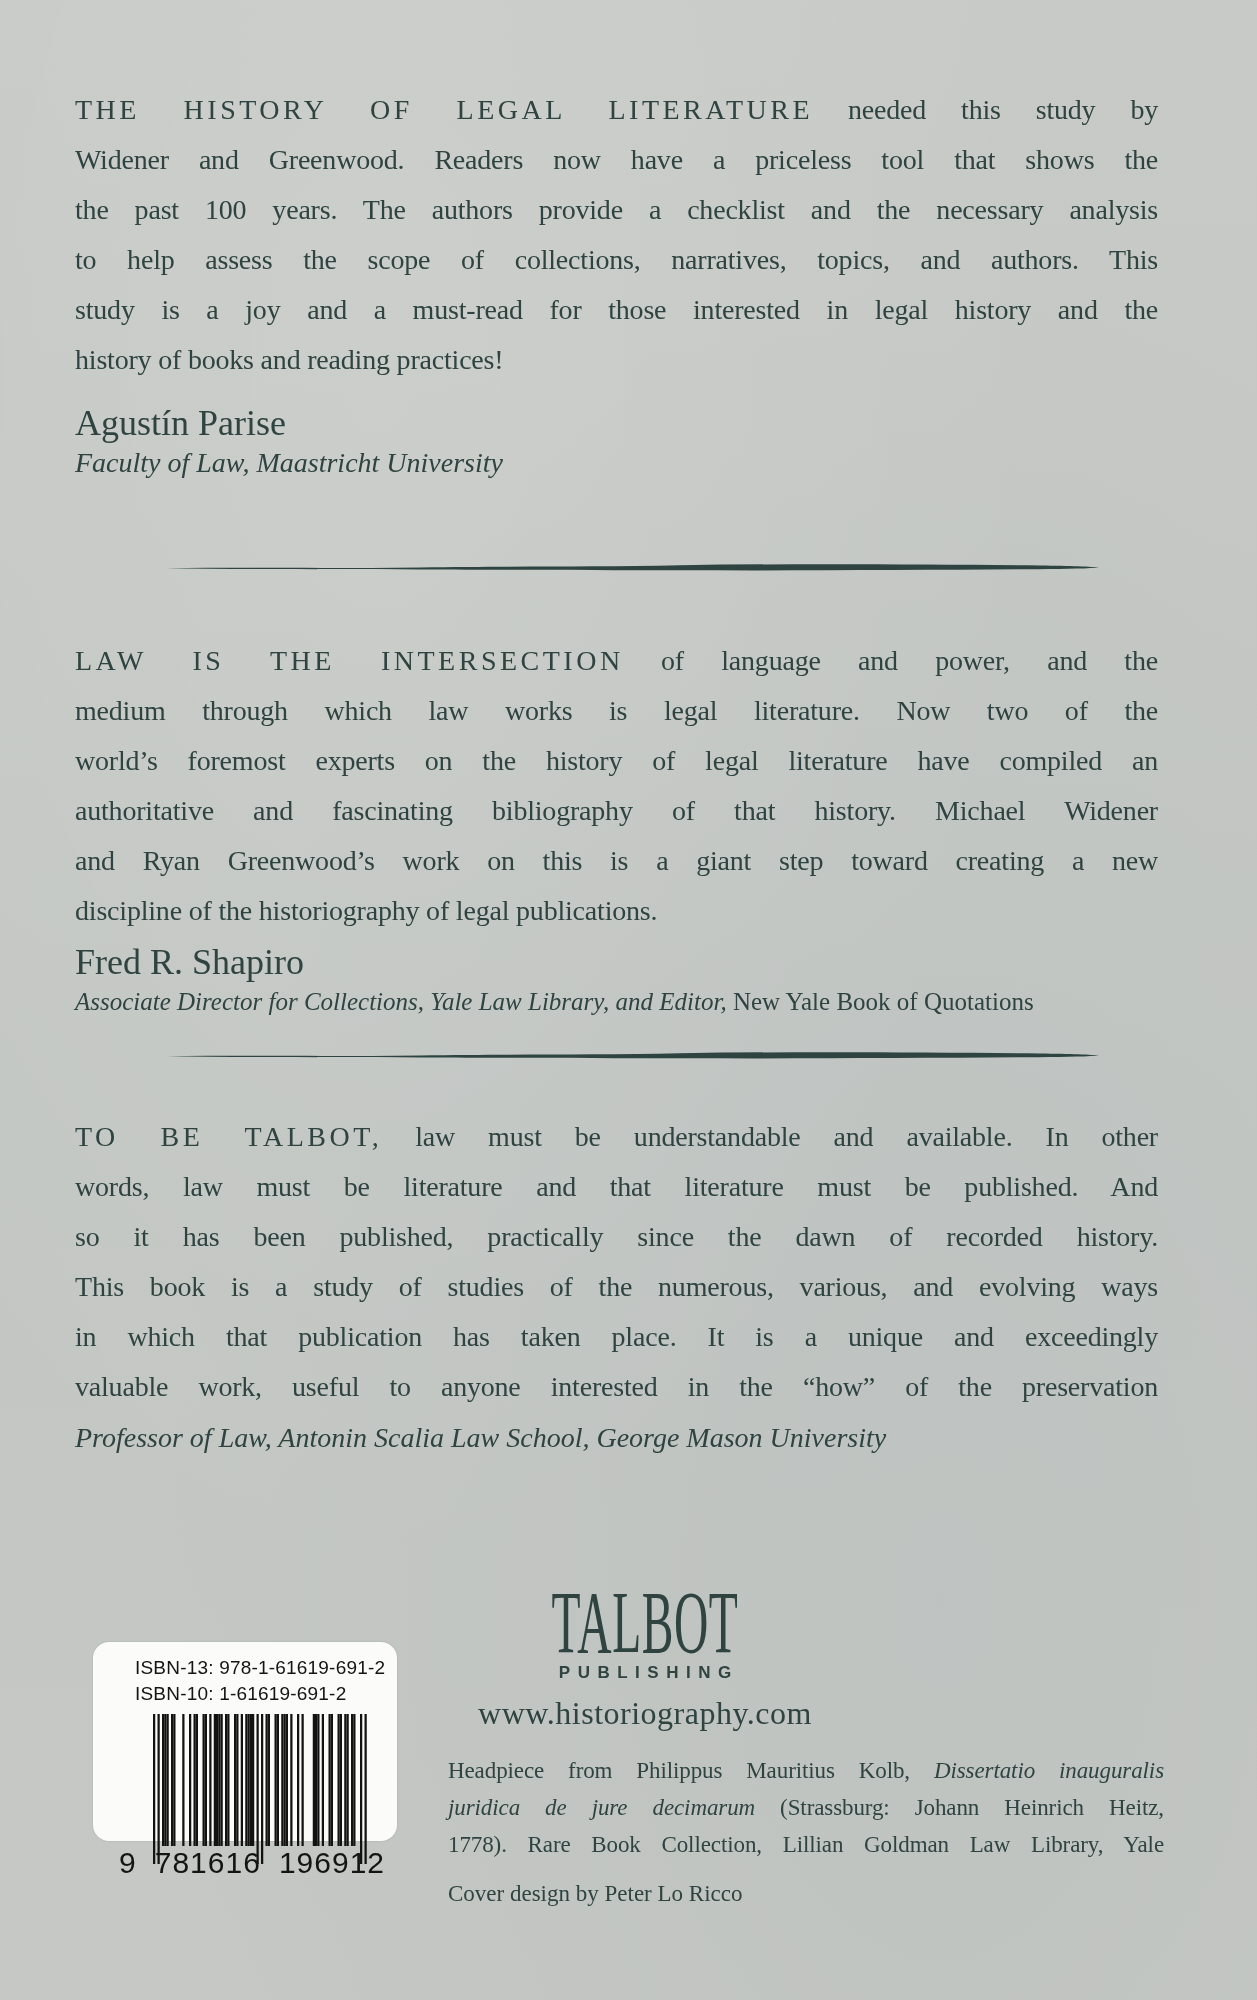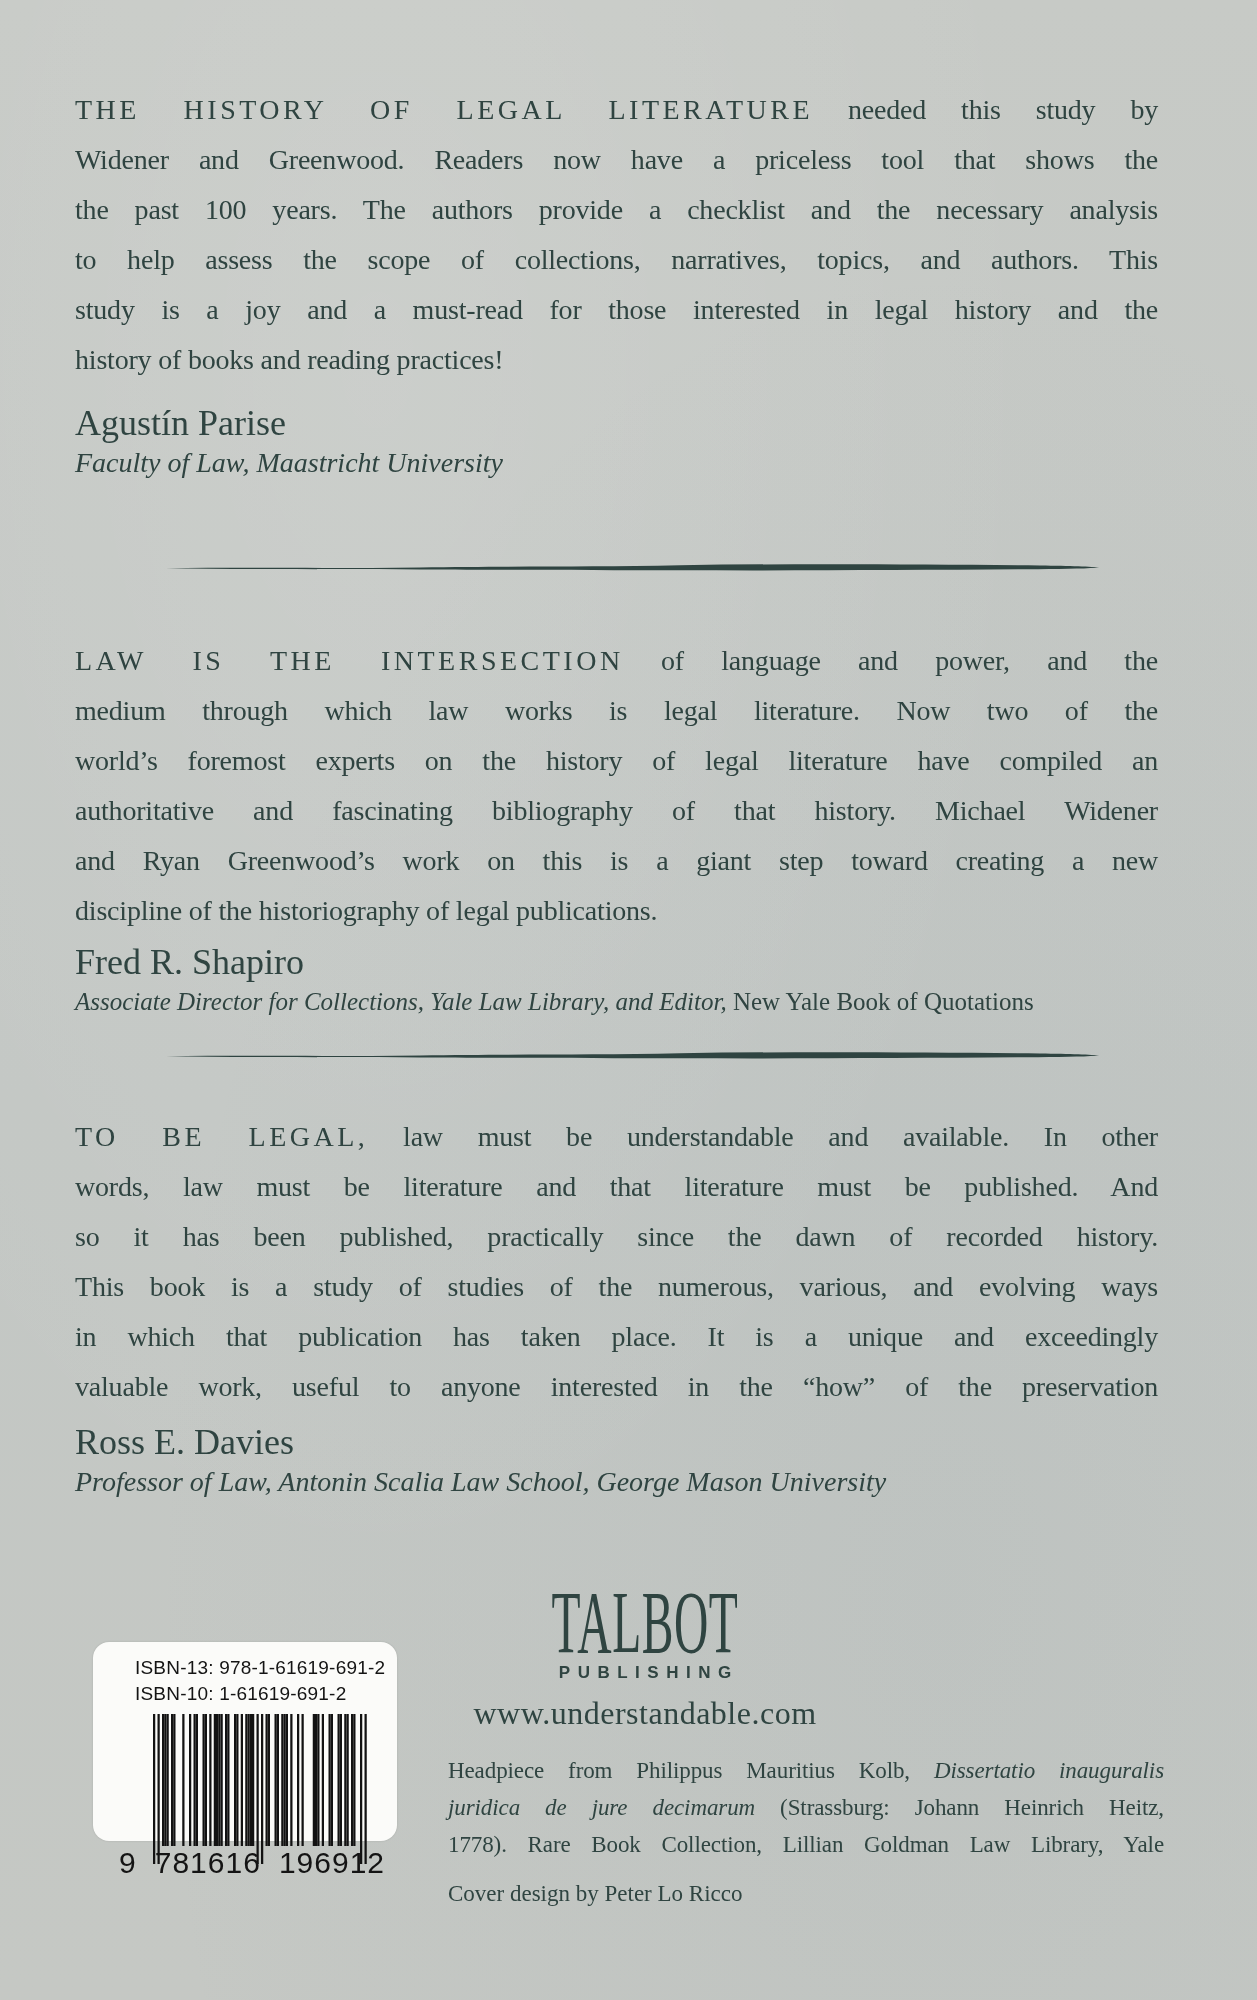--- a/index.html
+++ b/index.html
@@ -106,37 +106,36 @@
   </section>
 
   <div class="divider" style="top:1048px;">
     <svg viewBox="0 0 945 16" preserveAspectRatio="none" aria-hidden="true">
       <path fill="#2f4441" d="M6 8.4 C80 7.2 170 8.6 260 7.4 C360 6.1 430 6.9 520 5.2 C640 3.4 770 4.4 880 5.4 C910 5.7 932 6.6 940 7.5 C930 8.4 908 9.0 878 9.2 C770 10.0 640 10.7 520 10.3 C430 10.1 360 9.7 260 9.4 C170 9.1 80 9.2 6 8.4 Z"></path>
     </svg>
   </div>
 
   <section class="quote" data-quote="2" style="top:1112px;">
     <div class="qlines">
-        <div class="qline"><span class="lead">TO BE LEGAL,</span> law must be understandable and available. In other</div>
+        <div class="qline"><span class="lead">TO BE TALBOT,</span> law must be understandable and available. In other</div>
         <div class="qline">words, law must be literature and that literature must be published. And</div>
         <div class="qline">so it has been published, practically since the dawn of recorded history.</div>
         <div class="qline">This book is a study of studies of the numerous, various, and evolving ways</div>
         <div class="qline">in which that publication has taken place. It is a unique and exceedingly</div>
         <div class="qline">valuable work, useful to anyone interested in the “how” of the preservation</div>
       </div>
     <div class="attr">
-      <div class="attr-name">Ross E. Davies</div>
       <div class="attr-role"><span class="it">Professor of Law, Antonin Scalia Law School, George Mason University</span><span></span></div>
     </div>
   </section>
 
   <div class="publisher">
     <div class="logo-main">TALBOT</div>
     <div class="logo-sub">PUBLISHING</div>
-    <div class="website">www.understandable.com</div>
+    <div class="website">www.historiography.com</div>
   </div>
 
   <div class="barcode-box">
     <div class="isbn-lines">
       <div>ISBN-13: 978-1-61619-691-2</div>
       <div>ISBN-10: 1-61619-691-2</div>
     </div>
     <div class="bars-wrap">
       <svg id="barcode-svg" width="214" height="150" viewBox="0 0 214 150" aria-hidden="true">
           <rect x="0.00" y="0" width="2.25" height="150" fill="#121212"></rect>

